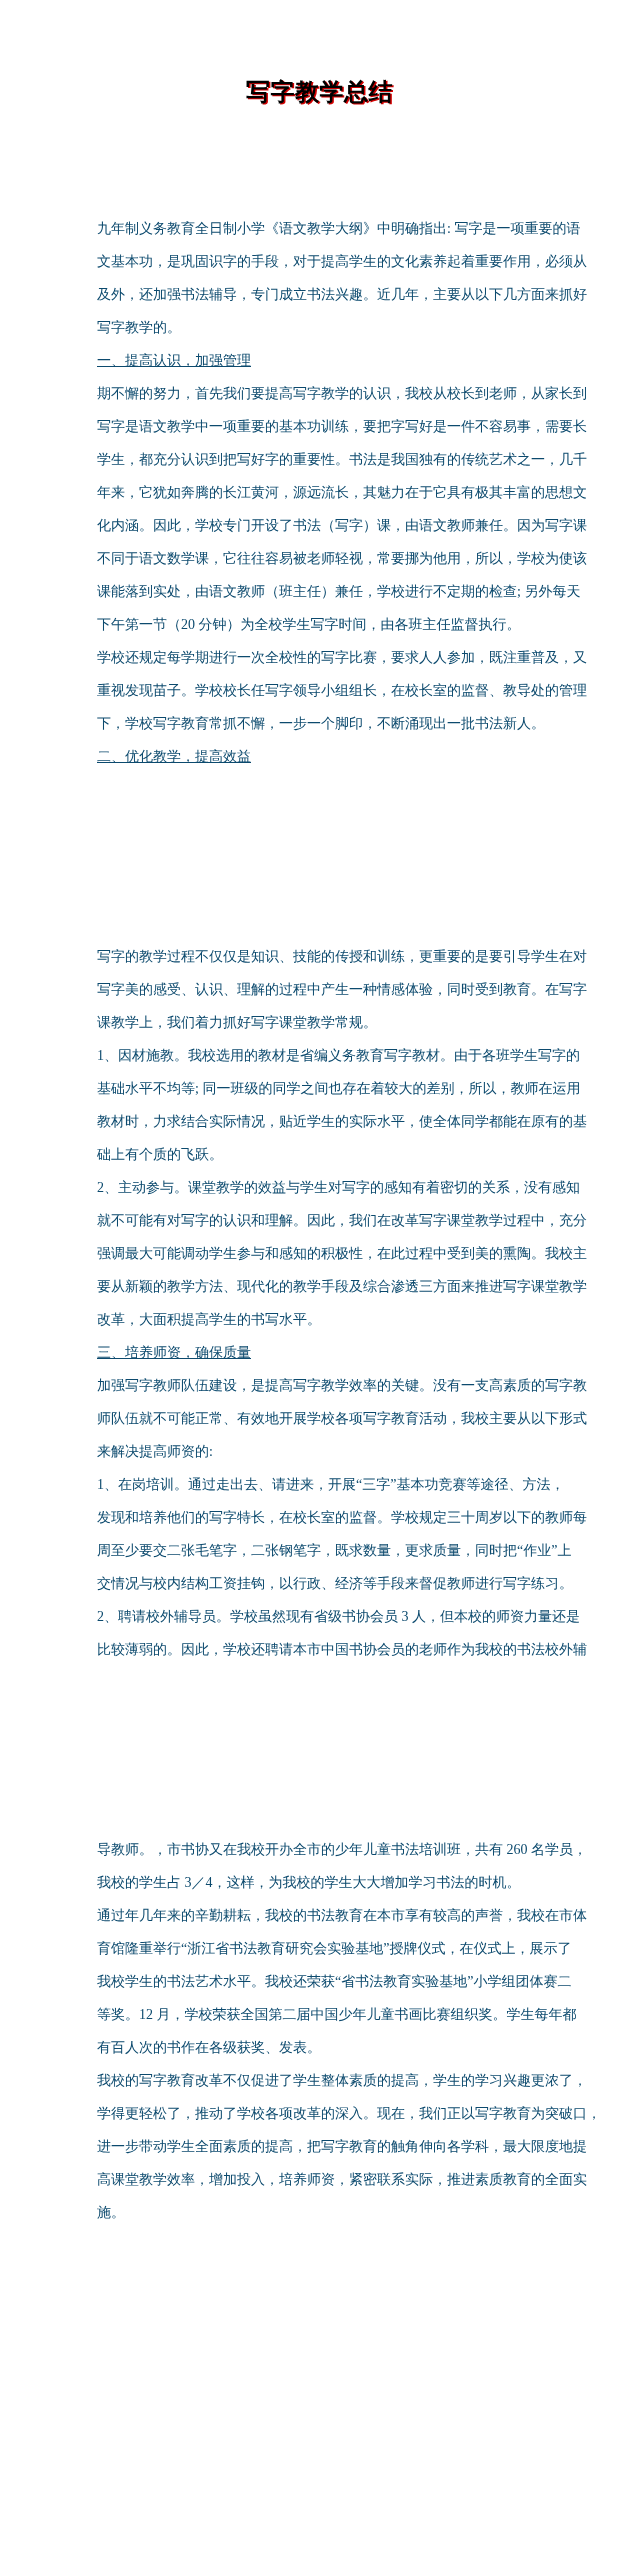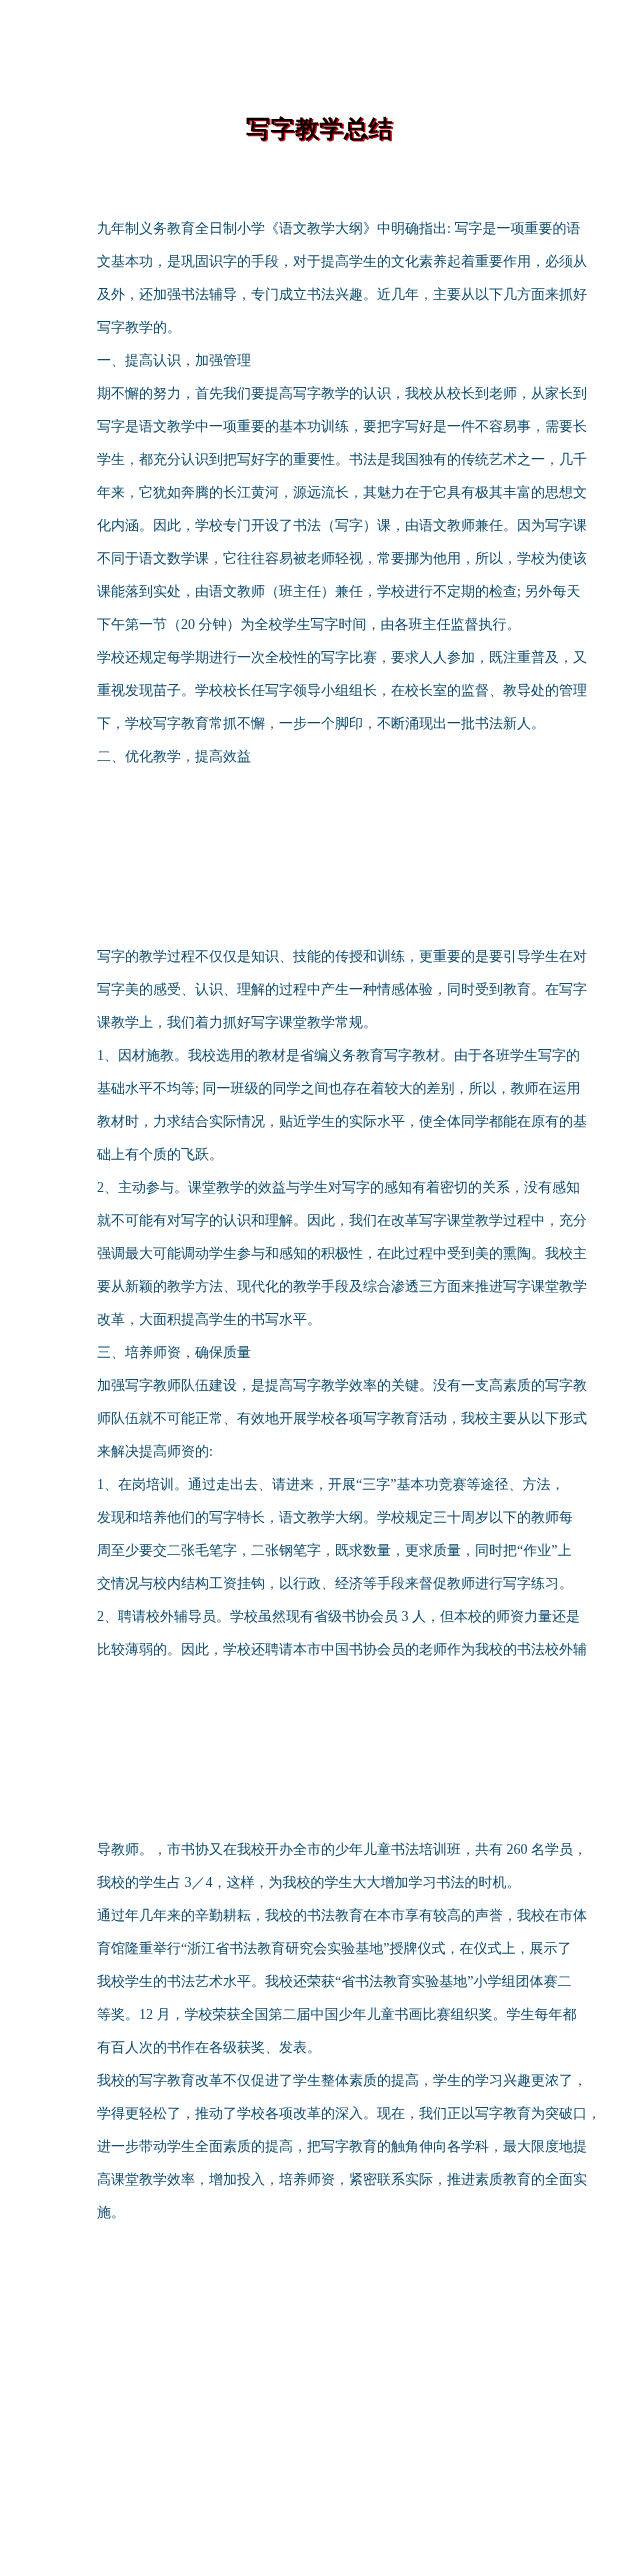--- a/index.html
+++ b/index.html
@@ -24,36 +24,35 @@
     top: 76px;
     left: 0;
     width: 639px;
     text-align: center;
     font-size: 24px;
     font-weight: 700;
     letter-spacing: 0.5px;
     color: #000000;
     text-shadow: 1.5px 0.5px 0 #d40000;
     white-space: nowrap;
-    margin-top: 37px;
   }
   .doc-body {
     position: absolute;
     top: 212px;
     left: 97px;
     width: 495px;
   }
   .line {
     height: 33px;
     line-height: 33px;
     font-size: 14px;
     color: #0c4a6e;
     white-space: nowrap;
   }
-  .line.heading { font-weight: 400; }
+  .line.heading { font-weight: 400; text-decoration: underline; }
   .spacer { width: 100%; }
 </style>
 </head>
 <body>
 
 <div class="page">
   <div class="page-title">写字教学总结</div>
   <div class="doc-body">
       <div class="line">九年制义务教育全日制小学《语文教学大纲》中明确指出: 写字是一项重要的语</div>
       <div class="line">文基本功，是巩固识字的手段，对于提高学生的文化素养起着重要作用，必须从</div>
@@ -83,21 +82,21 @@
       <div class="line">2、主动参与。课堂教学的效益与学生对写字的感知有着密切的关系，没有感知</div>
       <div class="line">就不可能有对写字的认识和理解。因此，我们在改革写字课堂教学过程中，充分</div>
       <div class="line">强调最大可能调动学生参与和感知的积极性，在此过程中受到美的熏陶。我校主</div>
       <div class="line">要从新颖的教学方法、现代化的教学手段及综合渗透三方面来推进写字课堂教学</div>
       <div class="line">改革，大面积提高学生的书写水平。</div>
       <div class="line heading">三、培养师资，确保质量</div>
       <div class="line">加强写字教师队伍建设，是提高写字教学效率的关键。没有一支高素质的写字教</div>
       <div class="line">师队伍就不可能正常、有效地开展学校各项写字教育活动，我校主要从以下形式</div>
       <div class="line">来解决提高师资的:</div>
       <div class="line">1、在岗培训。通过走出去、请进来，开展“三字”基本功竞赛等途径、方法，</div>
-      <div class="line">发现和培养他们的写字特长，语文教学大纲。学校规定三十周岁以下的教师每</div>
+      <div class="line">发现和培养他们的写字特长，在校长室的监督。学校规定三十周岁以下的教师每</div>
       <div class="line">周至少要交二张毛笔字，二张钢笔字，既求数量，更求质量，同时把“作业”上</div>
       <div class="line">交情况与校内结构工资挂钩，以行政、经济等手段来督促教师进行写字练习。</div>
       <div class="line">2、聘请校外辅导员。学校虽然现有省级书协会员 3 人，但本校的师资力量还是</div>
       <div class="line">比较薄弱的。因此，学校还聘请本市中国书协会员的老师作为我校的书法校外辅</div>
       <div class="spacer" style="height: 167px;"></div>
       <div class="line">导教师。，市书协又在我校开办全市的少年儿童书法培训班，共有 260 名学员，</div>
       <div class="line">我校的学生占 3／4，这样，为我校的学生大大增加学习书法的时机。</div>
       <div class="line">通过年几年来的辛勤耕耘，我校的书法教育在本市享有较高的声誉，我校在市体</div>
       <div class="line">育馆隆重举行“浙江省书法教育研究会实验基地”授牌仪式，在仪式上，展示了</div>
       <div class="line">我校学生的书法艺术水平。我校还荣获“省书法教育实验基地”小学组团体赛二</div>

